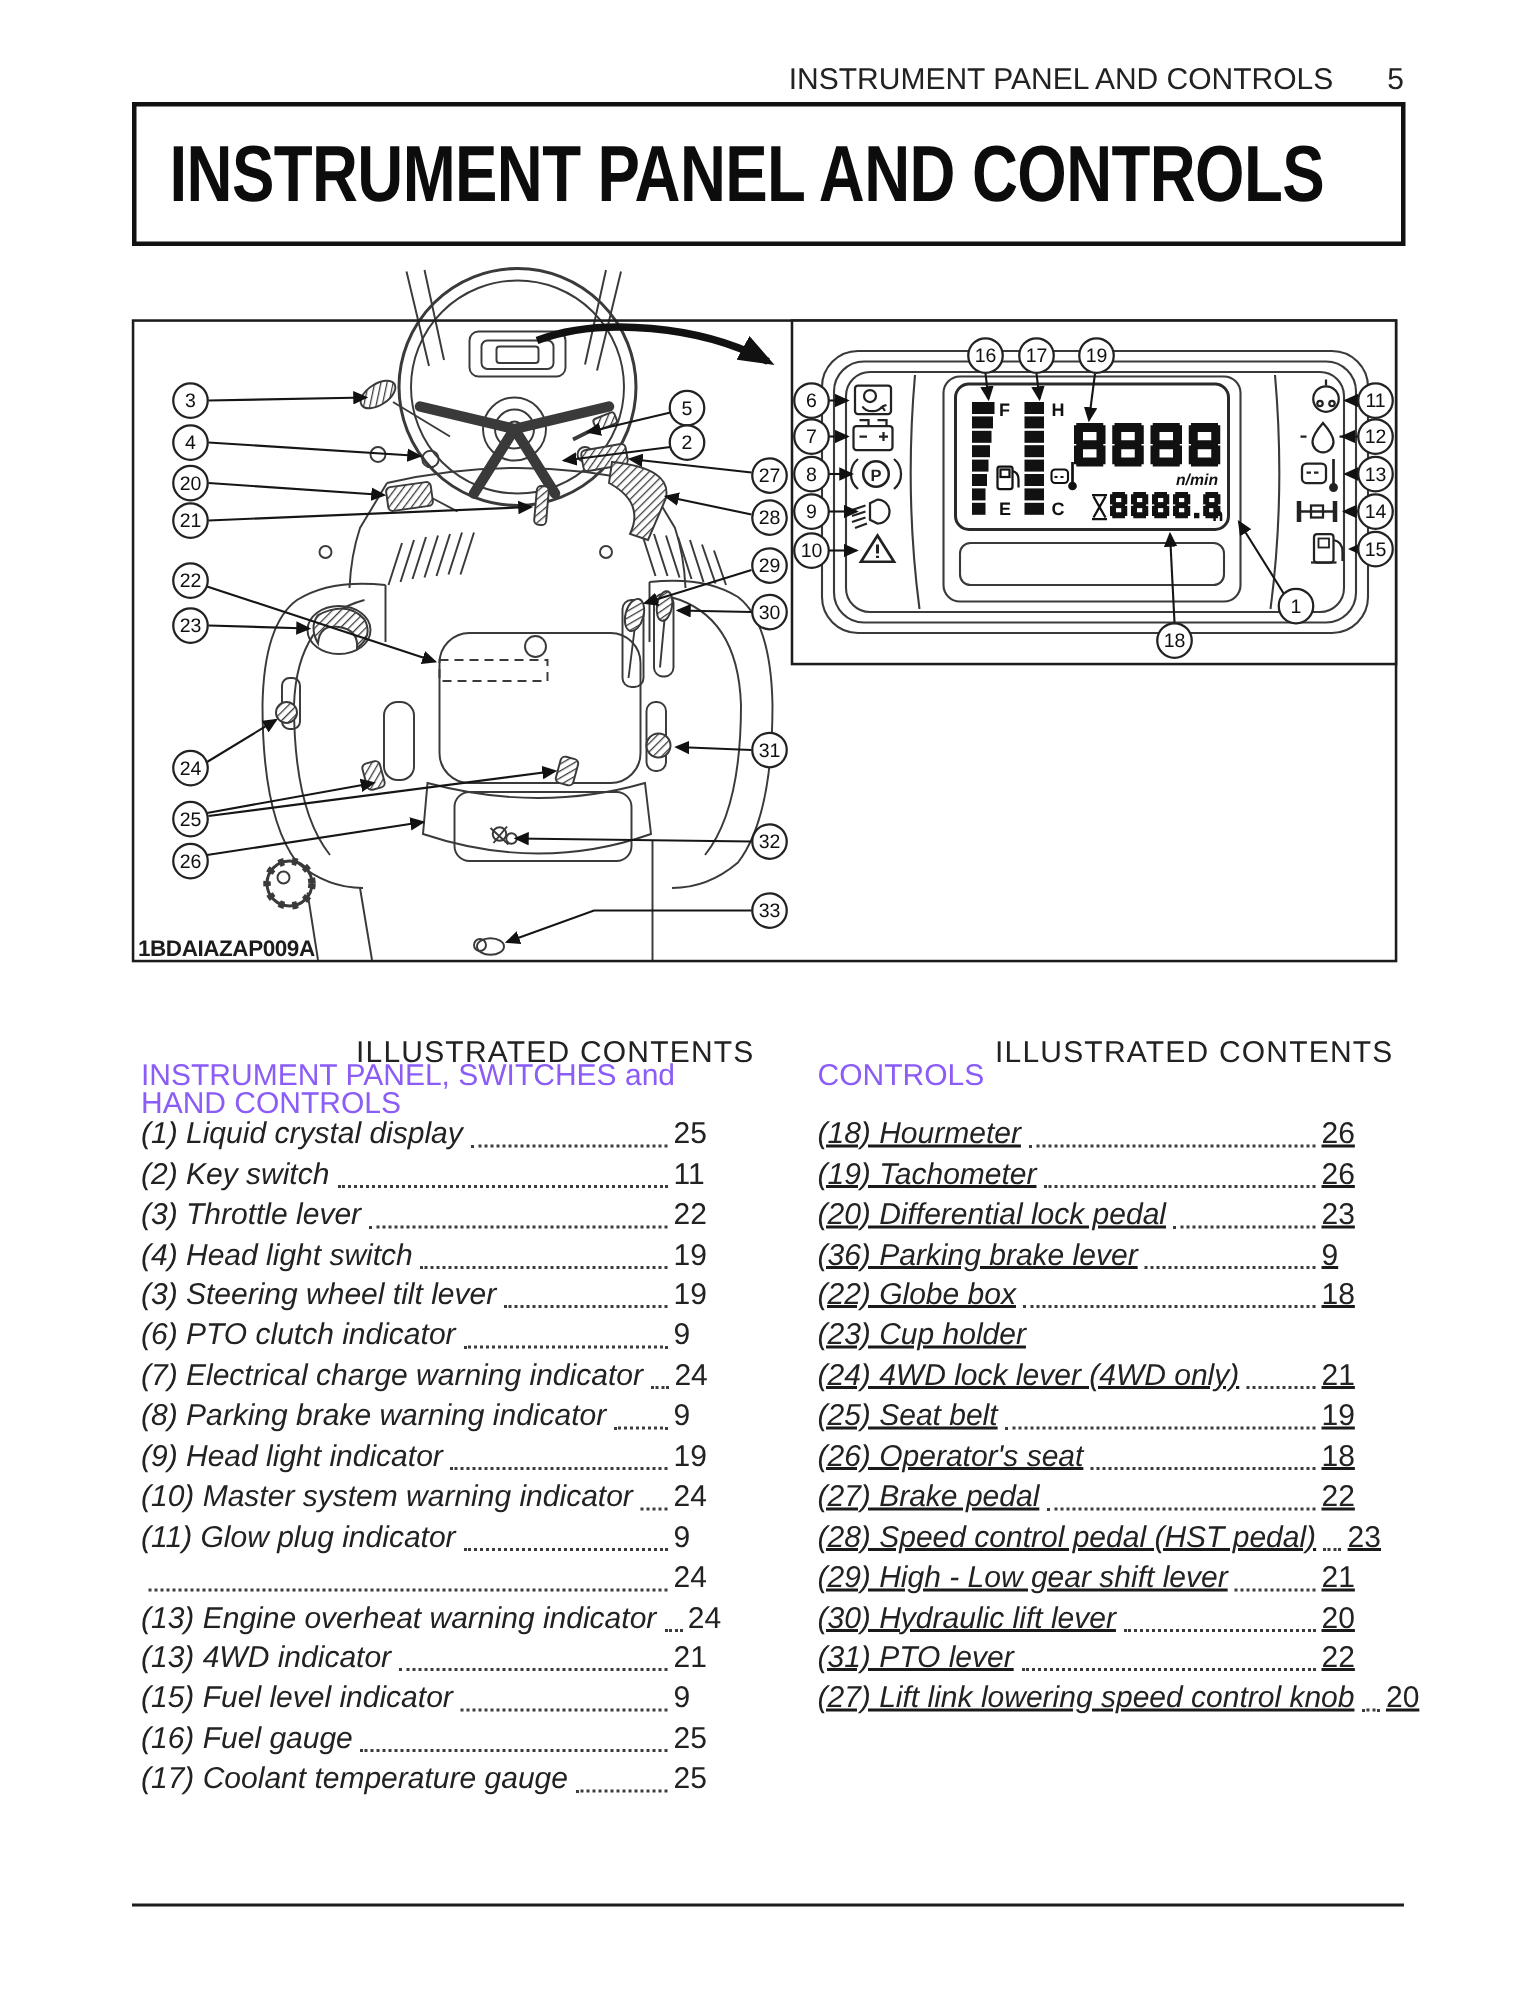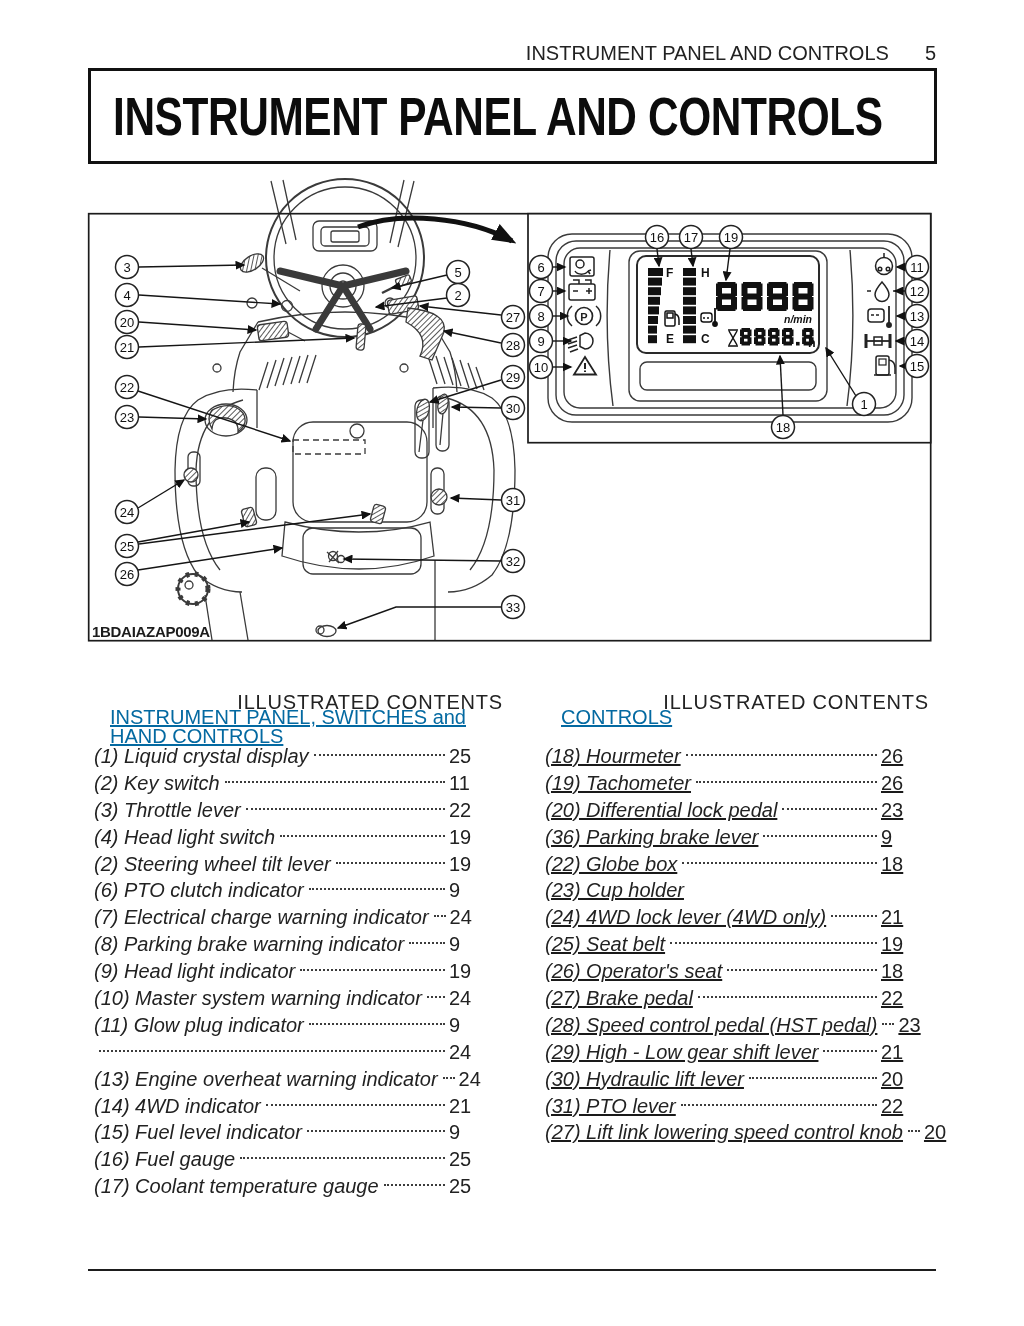--- a/index.html
+++ b/index.html
@@ -17,25 +17,25 @@
     transform:scaleX(.8);transform-origin:left center;margin-left:22px;color:#0c0c0c;}
   
   .diagram{position:absolute;left:88px;top:175px;width:844px;height:470px;}
   .diagram svg{overflow:visible;display:block;}
   
   .contents{position:absolute;left:88px;top:691px;width:848px;height:520px;font-size:20px;}
   .col{position:absolute;top:0;}
   .col-left{left:6px;width:409px;}
   .col-right{left:457px;width:384px;}
   .col-header{position:absolute;top:0;right:0;letter-spacing:.8px;color:#222;}
-  .section{position:absolute;top:17px;left:16px;line-height:18.5px;color:#0369a1;text-decoration:underline;}
+  .section{position:absolute;top:17px;left:0;line-height:18.5px;color:#8b5cf6;}
   .items{position:absolute;top:54px;left:0;}
   .col-left .items{width:381px;}
   .col-right .items{width:362px;text-decoration:underline;}
-  .row{height:26.9px;display:flex;align-items:center;padding-bottom:4px;box-sizing:border-box;}
+  .row{height:26.9px;display:flex;align-items:flex-end;padding-bottom:4px;box-sizing:border-box;}
   .row .label{font-style:italic;white-space:nowrap;color:#222;}
   .row .dots{flex:1;border-bottom:2.4px dotted #3c3c3c;margin:0 4px 3px 5px;min-width:12px;}
   .row .num{width:26px;flex:0 0 26px;color:#222;}
   .footer-rule{position:absolute;left:88px;top:1269px;width:848px;height:2px;background:#1d1d1d;}
   text{font-family:"Liberation Sans",sans-serif;}
 </style>
 </head>
 <body>
 
 <div class="running">
@@ -541,21 +541,21 @@
           <span class="label">(3) Throttle lever</span>
           <span class="dots"></span>
           <span class="num">22</span>
         </div>
         <div class="row">
           <span class="label">(4) Head light switch</span>
           <span class="dots"></span>
           <span class="num">19</span>
         </div>
         <div class="row">
-          <span class="label">(2) Steering wheel tilt lever</span>
+          <span class="label">(3) Steering wheel tilt lever</span>
           <span class="dots"></span>
           <span class="num">19</span>
         </div>
         <div class="row">
           <span class="label">(6) PTO clutch indicator</span>
           <span class="dots"></span>
           <span class="num">9</span>
         </div>
         <div class="row">
           <span class="label">(7) Electrical charge warning indicator</span>
@@ -585,21 +585,21 @@
         <div class="row">
           <span class="dots"></span>
           <span class="num">24</span>
         </div>
         <div class="row">
           <span class="label">(13) Engine overheat warning indicator</span>
           <span class="dots"></span>
           <span class="num">24</span>
         </div>
         <div class="row">
-          <span class="label">(14) 4WD indicator</span>
+          <span class="label">(13) 4WD indicator</span>
           <span class="dots"></span>
           <span class="num">21</span>
         </div>
         <div class="row">
           <span class="label">(15) Fuel level indicator</span>
           <span class="dots"></span>
           <span class="num">9</span>
         </div>
         <div class="row">
           <span class="label">(16) Fuel gauge</span>

